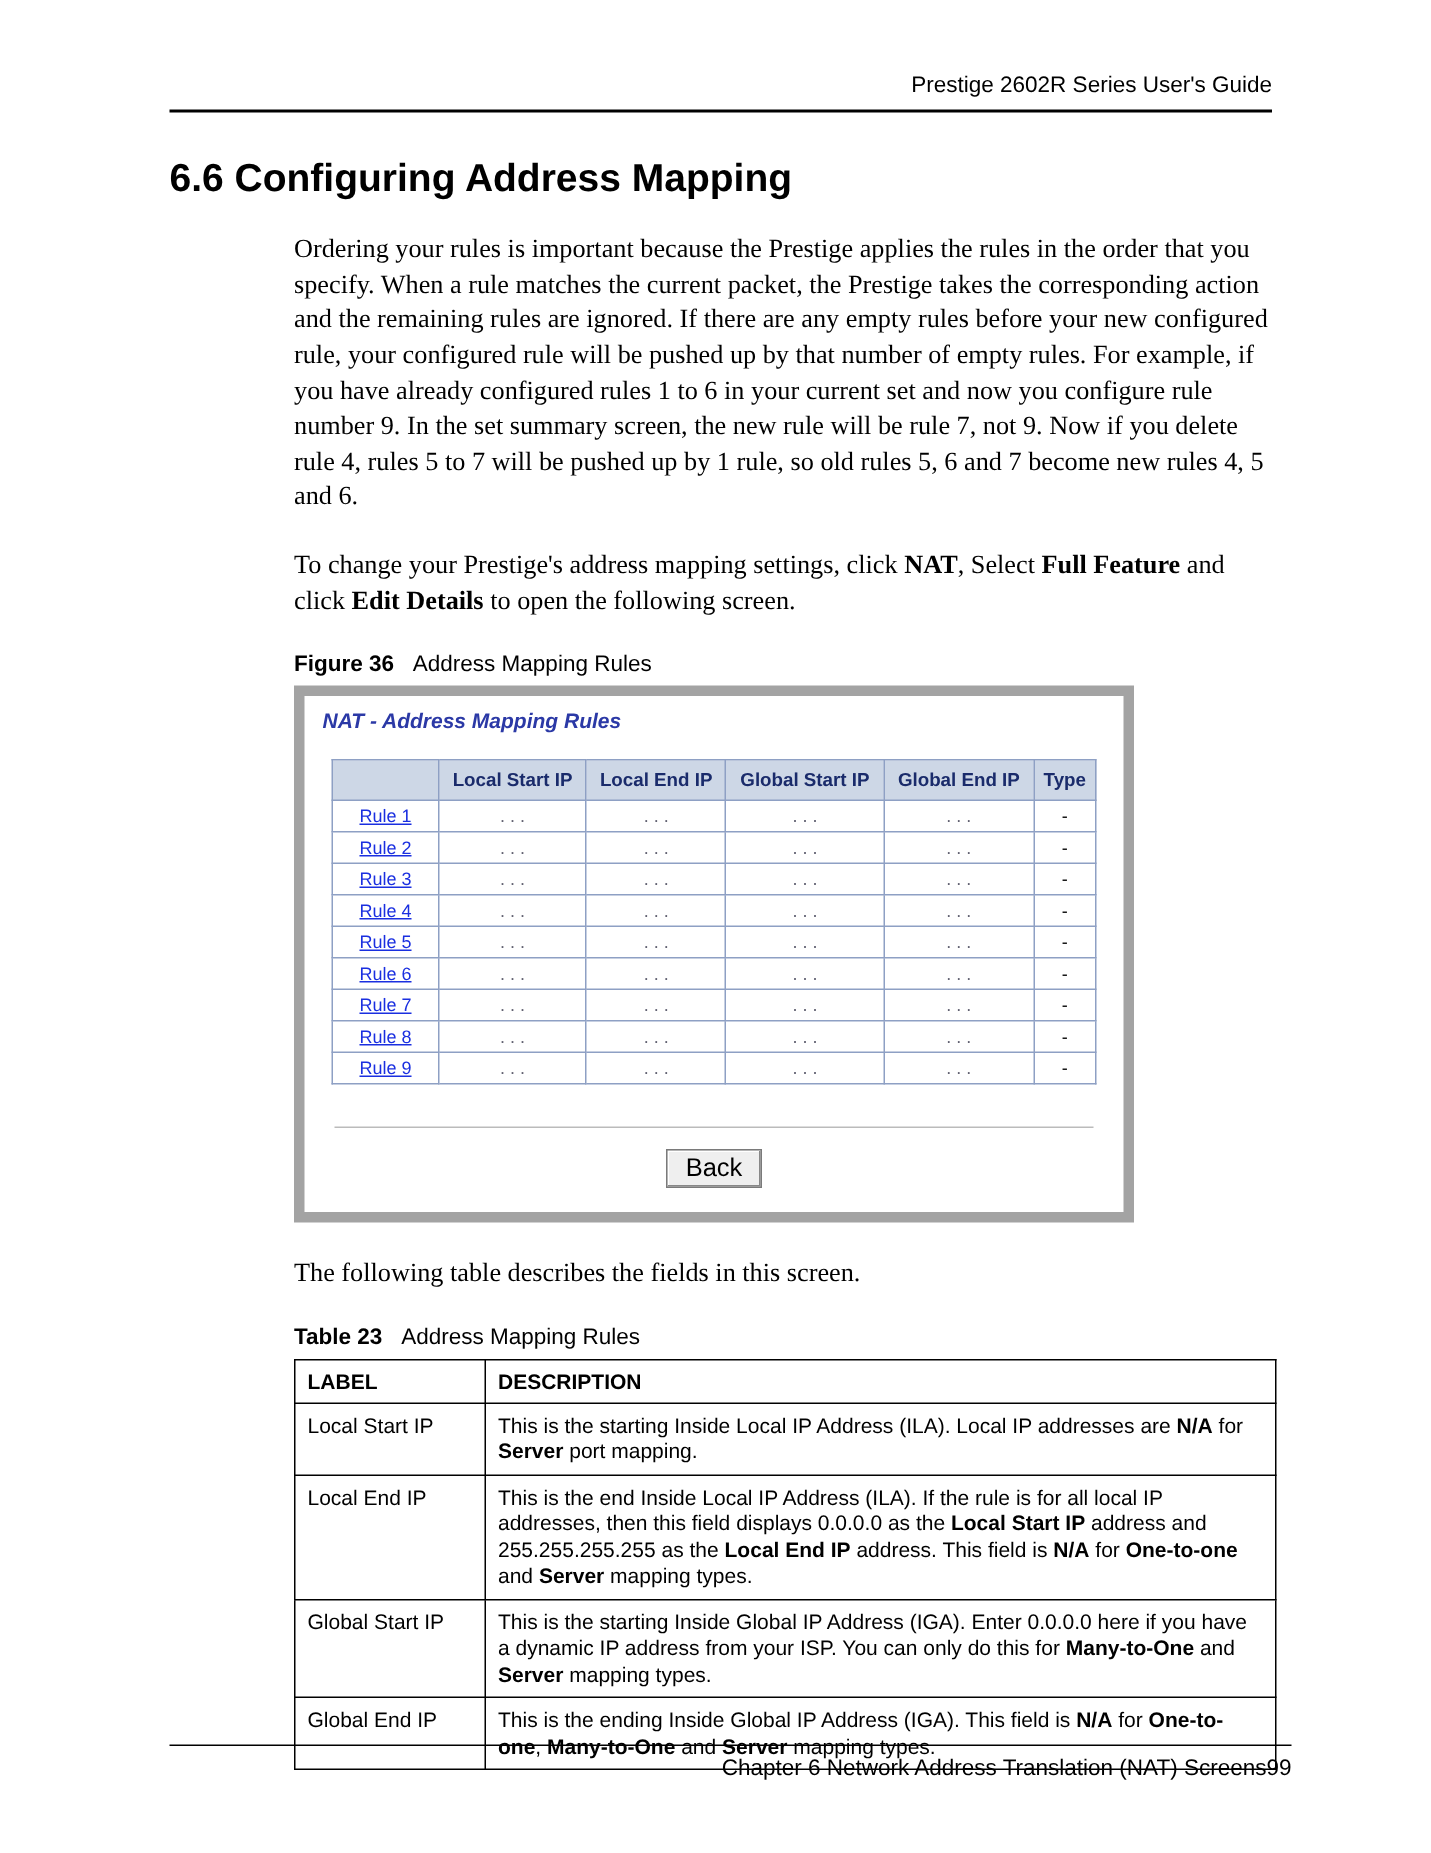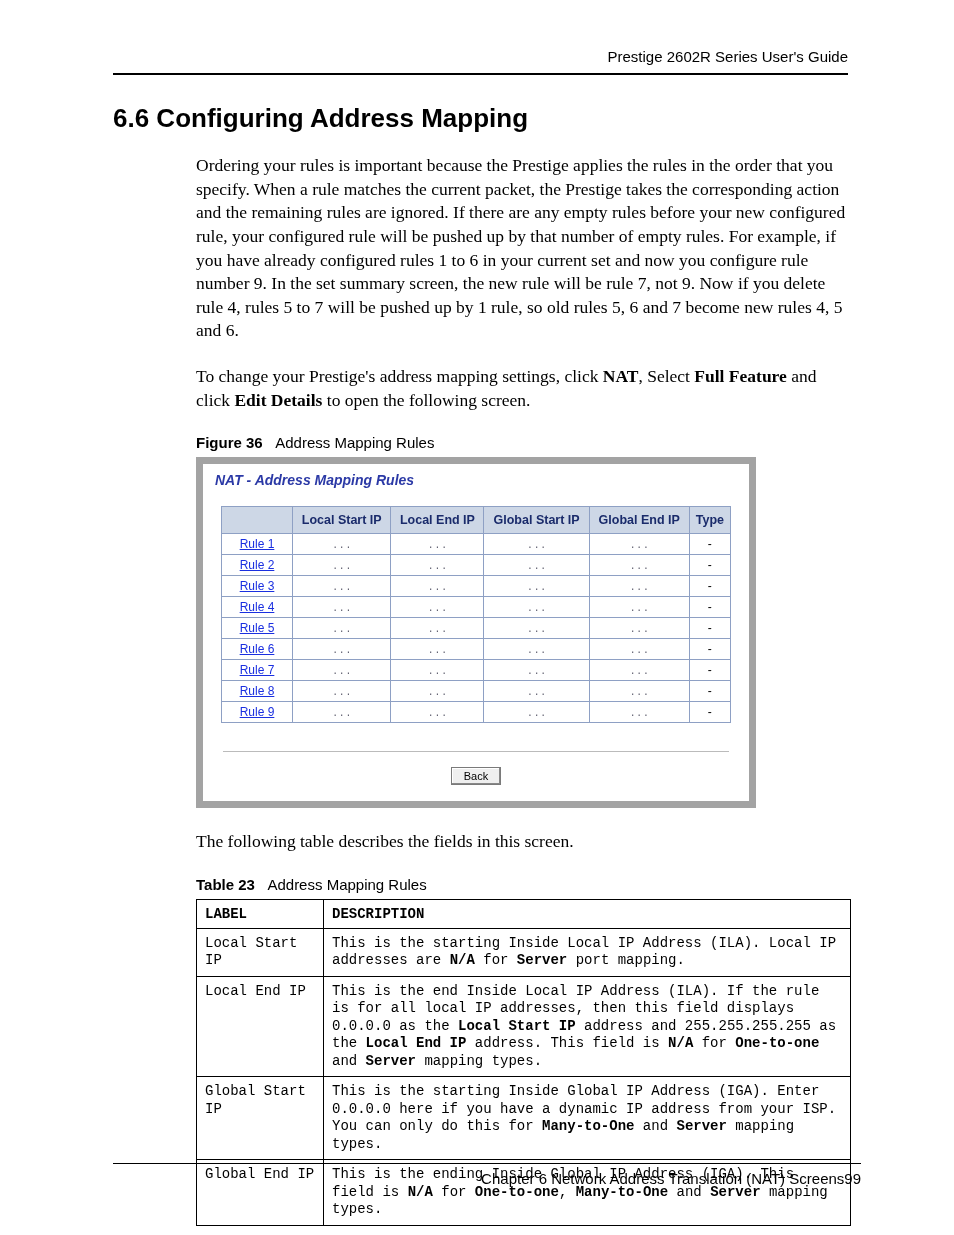--- a/index.html
+++ b/index.html
@@ -92,32 +92,32 @@
   .screenshot-footer {
     text-align: center;
   }
   .screenshot-footer .divider {
     border-top: 1px solid #bbb;
     margin: 0 10px 14px 10px;
   }
   .back-btn {
     display: inline-block;
     font-family: Arial, Helvetica, sans-serif;
-    font-size: 11px;
+    font-size: 17px;
     padding: 2px 12px;
     background: #efefef;
     border: 1px solid #7a7a7a;
     box-shadow: inset -1px -1px 0 #888, inset 1px 1px 0 #fff;
     cursor: pointer;
   }
   .desc-table {
     margin-left: 83px;
     border-collapse: collapse;
     width: 655px;
-    font-family: Liberation Mono, monospace;
+    font-family: Liberation Sans, sans-serif;
     font-size: 14px;
   }
   .desc-table th {
     border: 1.5px solid #000;
     text-align: left;
     padding: 6px 8px;
     font-weight: bold;
   }
   .desc-table th.label { width: 110px; }
   .desc-table td {

